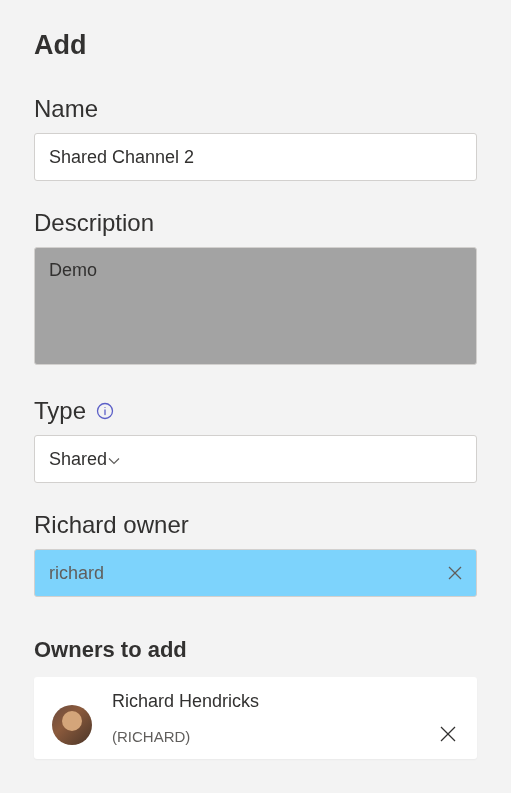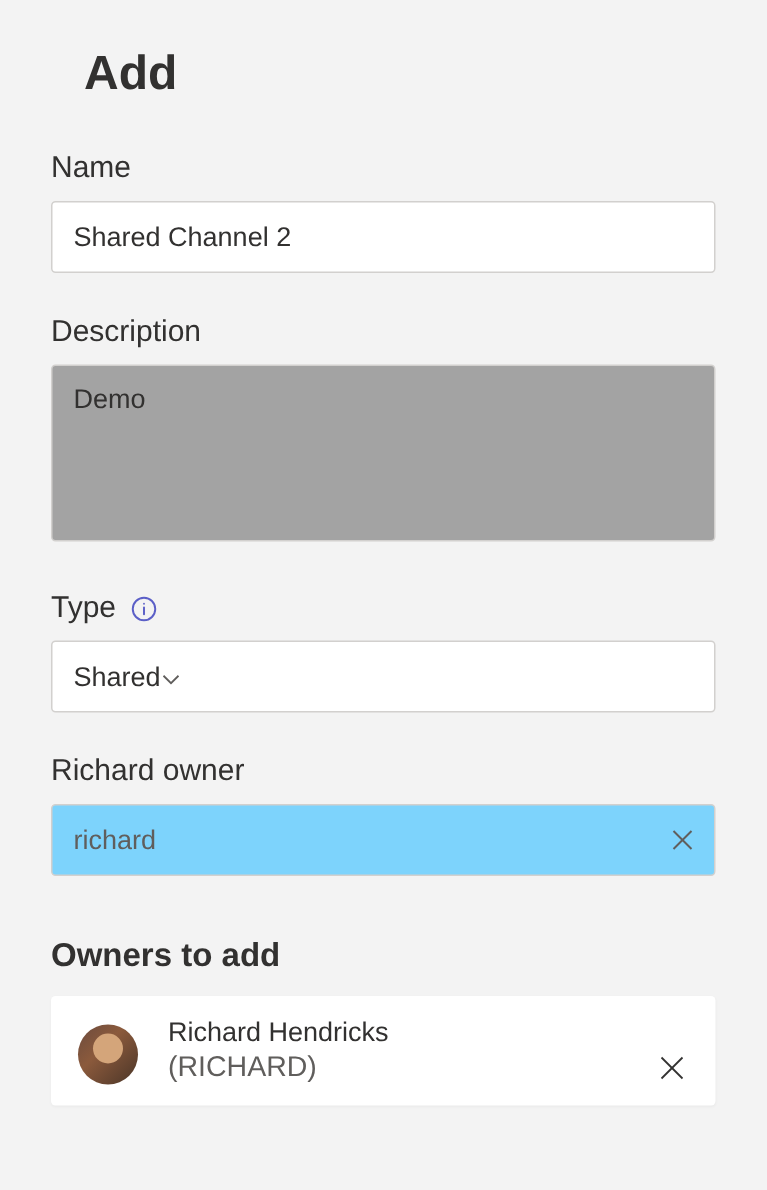--- a/index.html
+++ b/index.html
@@ -12,31 +12,30 @@
       background: #f3f3f3;
       width: 511px;
       height: 793px;
       padding: 0;
       color: #323130;
     }
     .container {
       padding: 30px 34px;
     }
     .page-title {
-      font-size: 32px;
+      font-size: 27px;
       font-weight: 700;
       color: #323130;
       margin-bottom: 34px;
-      margin-left: 22px;
     }
     .field-group {
       margin-bottom: 28px;
     }
     .field-label {
-      font-size: 20px;
+      font-size: 24px;
       font-weight: 400;
       color: #323130;
       margin-bottom: 10px;
       display: flex;
       align-items: center;
       gap: 10px;
     }
     .text-input {
       width: 100%;
       height: 48px;
@@ -156,24 +155,24 @@
     }
     .owner-info {
       flex: 1;
     }
     .owner-name {
       font-size: 18px;
       font-weight: 400;
       color: #323130;
     }
     .owner-username {
-      font-size: 19px;
+      font-size: 15px;
       font-weight: 400;
       color: #605e5c;
-      margin-top: 2px;
+      margin-top: 16px;
     }
     .remove-icon {
       width: 22px;
       height: 22px;
       cursor: pointer;
       flex-shrink: 0;
     }
   </style>
 </head>
 <body>

